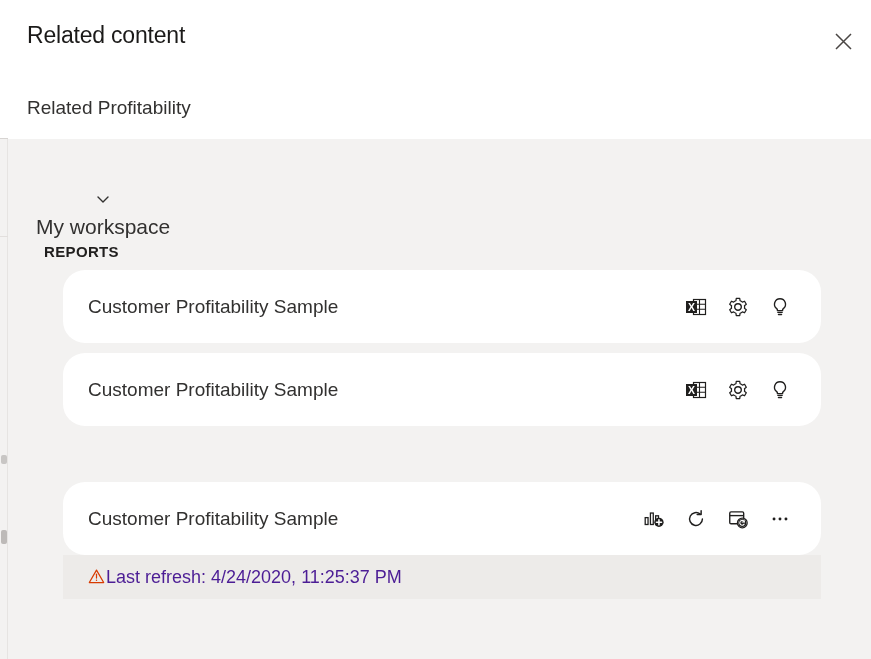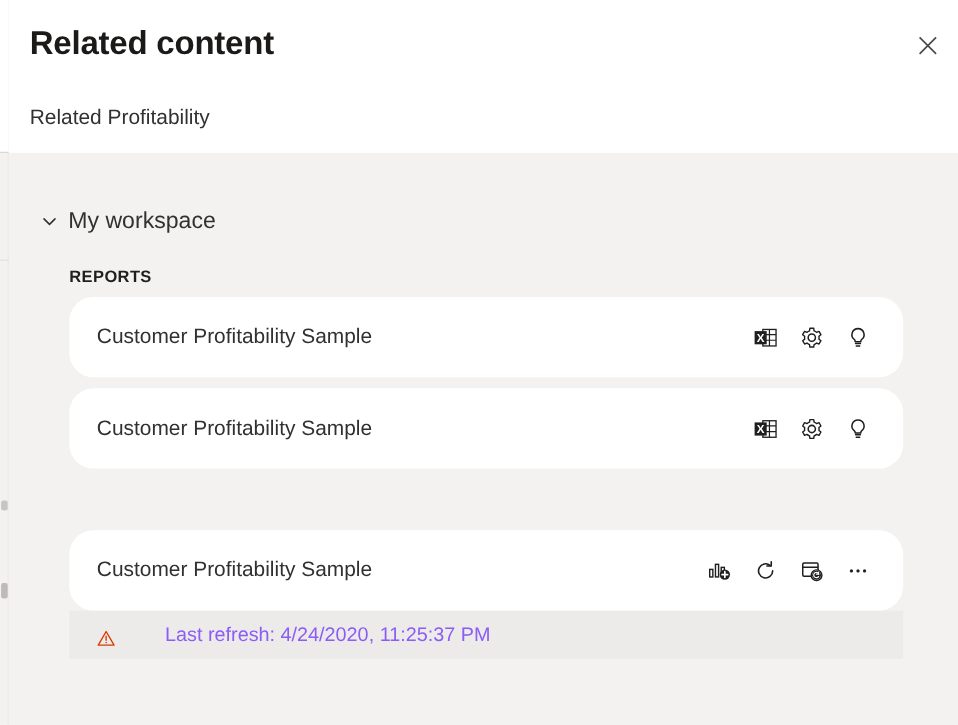--- a/index.html
+++ b/index.html
@@ -50,22 +50,22 @@
   
   .panel-header {
     position: relative;
     height: 139px;
     background: #ffffff;
     padding: 0;
   }
   .panel-title {
     position: absolute;
     left: 19px; top: 22px;
-    font-size: 30px;
-    font-weight: bold;
+    font-size: 23px;
+    font-weight: normal;
     letter-spacing: -0.2px;
     color: #1b1a19;
     line-height: 1.2;
   }
   .panel-subtitle {
     position: absolute;
     left: 19px; top: 97px;
     font-size: 19px;
     font-weight: normal;
     color: #323130;
@@ -92,20 +92,21 @@
 
   .workspace-row {
     display: flex;
     align-items: center;
     gap: 9px;
     margin: 0;
     padding: 0;
     position: absolute;
     left: 28px; top: 51px;
     cursor: pointer;
+    flex-direction: column;
   }
   .chevron {
     width: 17px; height: 17px;
     display: flex; align-items: center; justify-content: center;
     color: #323130;
     flex: none;
   }
   .workspace-name {
     font-size: 21px;
     color: #323130;
@@ -114,21 +115,21 @@
 
   .section {
     position: absolute;
     left: 0; right: 0;
   }
   .section-title {
     font-size: 15px;
     font-weight: bold;
     letter-spacing: 0.35px;
     color: #201f1e;
-    margin-left: 55px;
+    margin-left: 36px;
     margin-bottom: 10px;
   }
   .section-reports { top: 104px; }
   .section-models  { top: 343px; }
 
   .card {
     position: relative;
     margin-left: 55px;
     width: 758px;
     height: 73px;
@@ -167,24 +168,23 @@
     margin-left: 55px;
     width: 758px;
     height: 44px;
     background: #edebe9;
     display: flex;
     align-items: center;
     padding-left: 25px;
   }
   .refresh-text {
     font-size: 18px;
-    color: #8b5cf6;
-    display: flex;
-    align-items: flex-end;
-    gap: 44px;
+    color: #4c1d95;
+    display: flex;
+    align-items: flex-start;
   }
   .warn-icon {
     width: 17px; height: 17px;
     display: inline-flex; align-items: center; justify-content: center;
     color: #d83b01;
     margin-right: 1px;
     flex: none;
     position: relative;
     top: 1px;
   }

